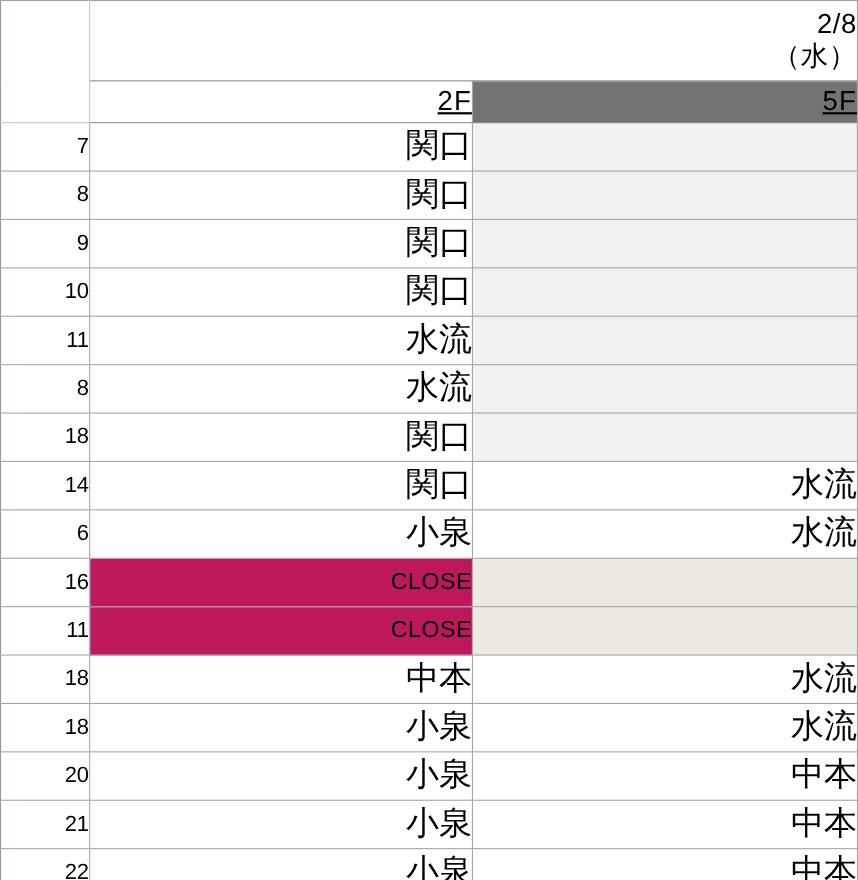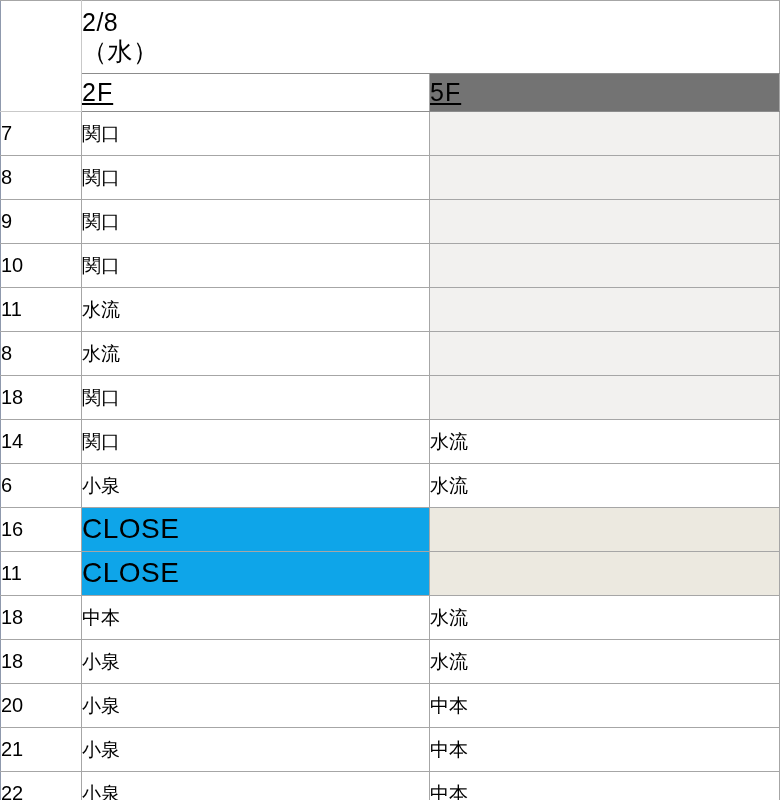--- a/index.html
+++ b/index.html
@@ -32,21 +32,21 @@
   table.schedule col.c-hour  { width: 81px; }
   table.schedule col.c-f2    { width: 348px; }
   table.schedule col.c-f5    { width: 350px; }
 
   
   table.schedule td,
   table.schedule th {
     border: 1px solid #a6a6a6;
     padding: 0;
     margin: 0;
-    text-align: left;
+    text-align: right;
     vertical-align: middle;
     font-weight: normal;
     background: #ffffff;
     line-height: 1.15;
   }
 
   
   .corner-blank {
     border-color: #c9c9c9 !important;
     border-left-color: #8f99ad !important;
@@ -79,28 +79,28 @@
     height: 43px;
     background: #faedc8;
     font-size: 20px;
     font-weight: bold;
     border-left-color: #8f99ad !important;
   }
 
   
   .slot {
     height: 43px;
-    font-size: 19px;
+    font-size: 30px;
     font-weight: bold;
   }
   .slot.empty      { background: #f2f1ef; }
   .slot.empty-warm { background: #ecE9e0; }
   .slot.closed {
-    background: #0ea5e9;
-    font-size: 28px;
+    background: #be185d;
+    font-size: 21px;
     letter-spacing: 0.5px;
   }
 </style>
 </head>
 <body>
 
 <div class="sheet">
   <table class="schedule">
     <colgroup>
       <col class="c-hour">

